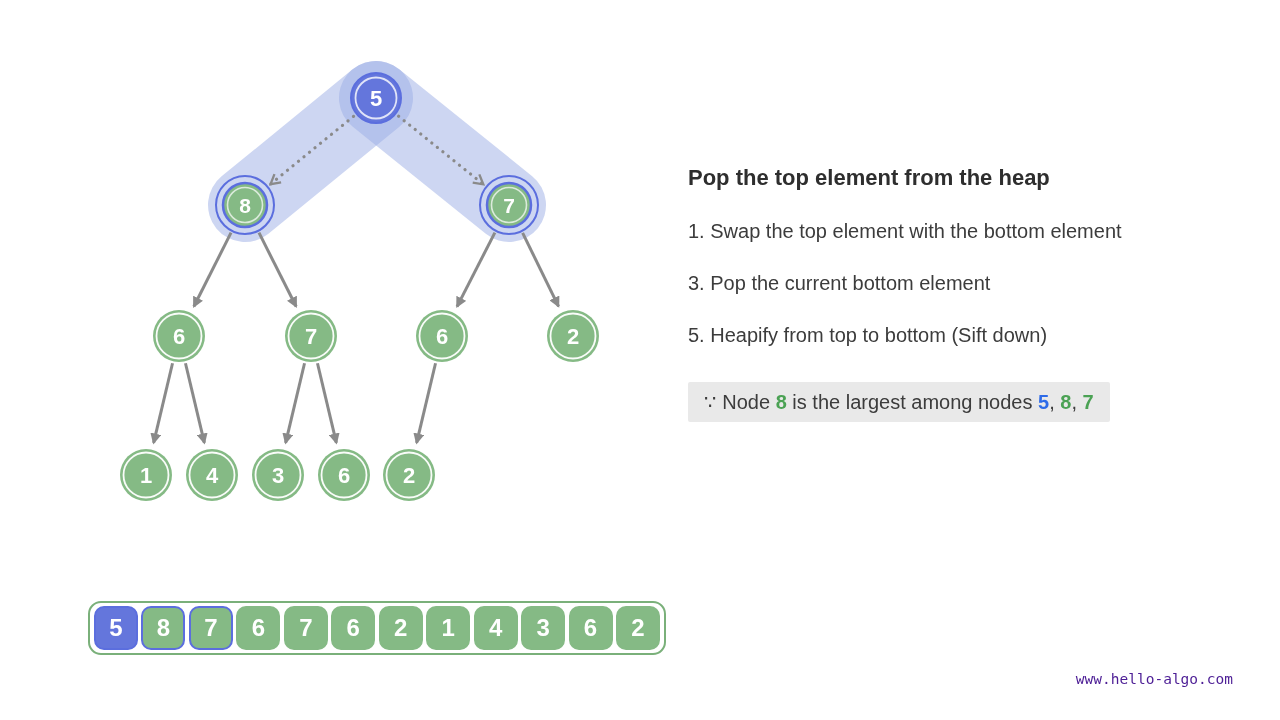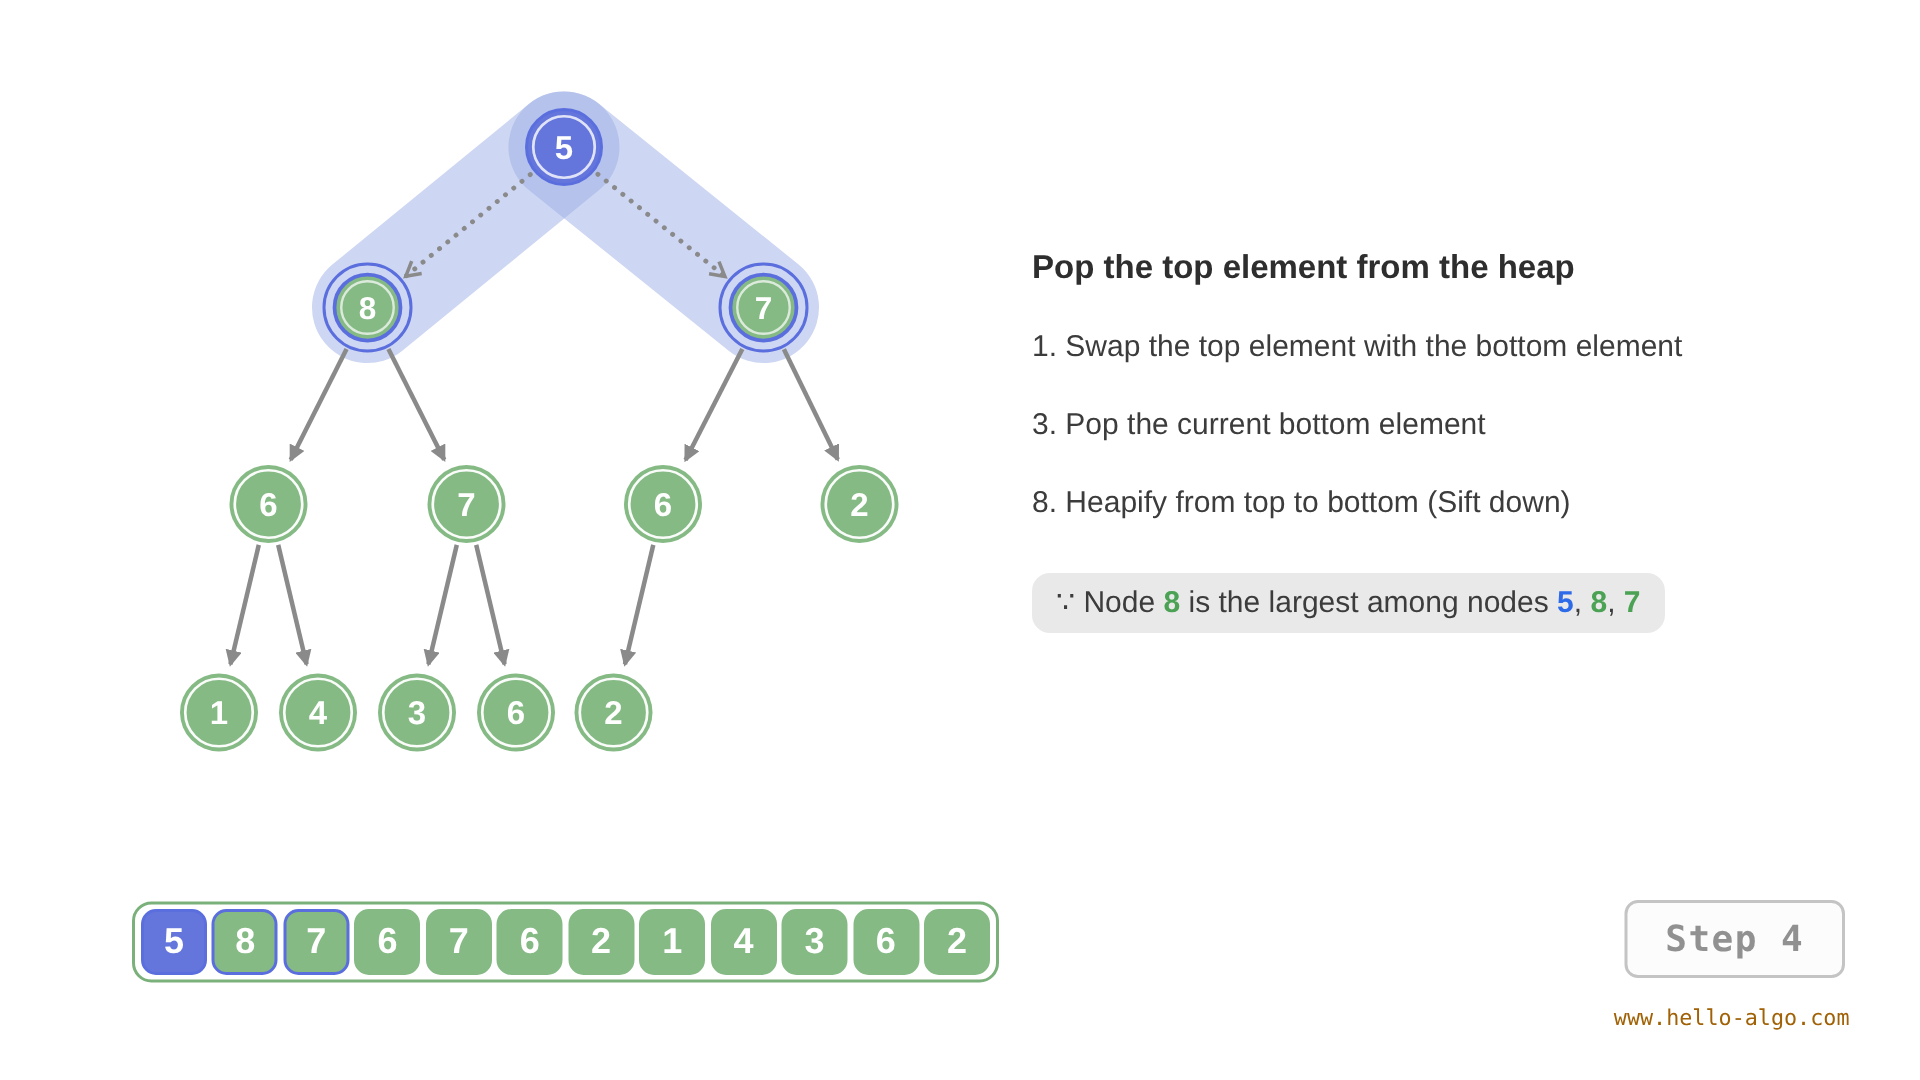--- a/index.html
+++ b/index.html
@@ -9,21 +9,21 @@
 
   .tree-svg { position: absolute; left: 0; top: 0; }
 
   .panel { position: absolute; left: 688px; top: 165px; width: 560px;
     display: flex; flex-direction: column; align-items: flex-start; }
   .panel-title { font-size: 22px; font-weight: bold; color: #2e2e2e; line-height: 26px;
     margin-bottom: 28px; white-space: nowrap; }
   .step-item { font-size: 20px; color: #3c3c3c; line-height: 24px; margin-bottom: 28px;
     white-space: nowrap; text-align: center; }
   .note { margin-top: 7px; height: 40px; line-height: 40px; padding: 0 16px;
-    background: #e9e9e9; border-radius: 12px; font-size: 20px; color: #3c3c3c;
+    background: #e9e9e9; border-radius: 2px; font-size: 20px; color: #3c3c3c;
     white-space: nowrap; }
   .note b { font-weight: bold; }
 
   .array { position: absolute; left: 88px; top: 601px; width: 578px; height: 54px;
     border: 2px solid #7ab07a; border-radius: 13px; background: #ffffff;
     display: flex; align-items: center; justify-content: space-between; padding: 0 4px; }
   .cell { width: 44px; height: 44px; border-radius: 10px; display: flex;
     align-items: center; justify-content: center; font-size: 24px; font-weight: bold;
     color: #ffffff; }
   .cell.green { background: #85ba85; border: 2.5px solid #85ba85; }
@@ -31,21 +31,21 @@
   .cell.green-blue-border { background: #85ba85; border: 2.5px solid #5b6ede; }
 
   .step-btn { position: absolute; left: 1083px; top: 600px; width: 147px; height: 52px;
     border: 2px solid #c4c4c4; border-radius: 9px; background: #fcfcfc;
     display: flex; align-items: center; justify-content: center;
     font-family: "DejaVu Sans Mono", "Liberation Mono", monospace;
     font-size: 24px; font-weight: bold; color: #919191; letter-spacing: 1px;
     cursor: pointer; }
   .watermark { position: absolute; right: 47px; top: 671px;
     font-family: "DejaVu Sans Mono", "Liberation Mono", monospace;
-    font-size: 14.5px; color: #a16207; }
+    font-size: 14.5px; color: #4c1d95; }
 </style>
 </head>
 <body>
 
 <div class="stage">
 
   <svg id="tree-svg" class="tree-svg" width="660" height="560">
       <defs>
         <marker id="arr" viewBox="0 0 10 10" refX="8.5" refY="5" markerWidth="11" markerHeight="11" orient="auto" markerUnits="userSpaceOnUse">
           <path d="M0,0 L10,5 L0,10 Z" fill="#8a8a8a"></path>
@@ -129,36 +129,35 @@
         <circle cx="409" cy="475" r="22.5" fill="none" stroke="rgba(255,255,255,0.95)" stroke-width="1.8"></circle>
         <text x="409" y="475" dy="0.36em" text-anchor="middle" fill="#ffffff" font-size="22" font-weight="bold" font-family="&quot;Liberation Sans&quot;, &quot;DejaVu Sans&quot;, sans-serif">2</text>
       </g>
     </svg>
 
   <div class="panel">
     <div class="panel-title">Pop the top element from the heap</div>
 
     <div class="step-item">1. Swap the top element with the bottom element</div>
       <div class="step-item">3. Pop the current bottom element</div>
-      <div class="step-item">8. Heapify from top to bottom (Sift down)</div>
+      <div class="step-item">5. Heapify from top to bottom (Sift down)</div>
       <div class="note" id="note-box"><span style="color: rgb(60, 60, 60);">∵ Node </span><b style="color: rgb(75, 162, 84);">8</b><span style="color: rgb(60, 60, 60);"> is the largest among nodes </span><b style="color: rgb(46, 107, 232);">5</b><span style="color: rgb(60, 60, 60);">, </span><b style="color: rgb(75, 162, 84);">8</b><span style="color: rgb(60, 60, 60);">, </span><b style="color: rgb(75, 162, 84);">7</b></div>
   </div>
 
   <div class="array" id="array-box">
       <div class="cell blue">5</div>
       <div class="cell green-blue-border">8</div>
       <div class="cell green-blue-border">7</div>
       <div class="cell green">6</div>
       <div class="cell green">7</div>
       <div class="cell green">6</div>
       <div class="cell green">2</div>
       <div class="cell green">1</div>
       <div class="cell green">4</div>
       <div class="cell green">3</div>
       <div class="cell green">6</div>
       <div class="cell green">2</div>
     </div>
 
-  <div class="step-btn">Step 4</div>
 
   <div class="watermark">www.hello-algo.com</div>
 
 </div>
 
 </body></html>

